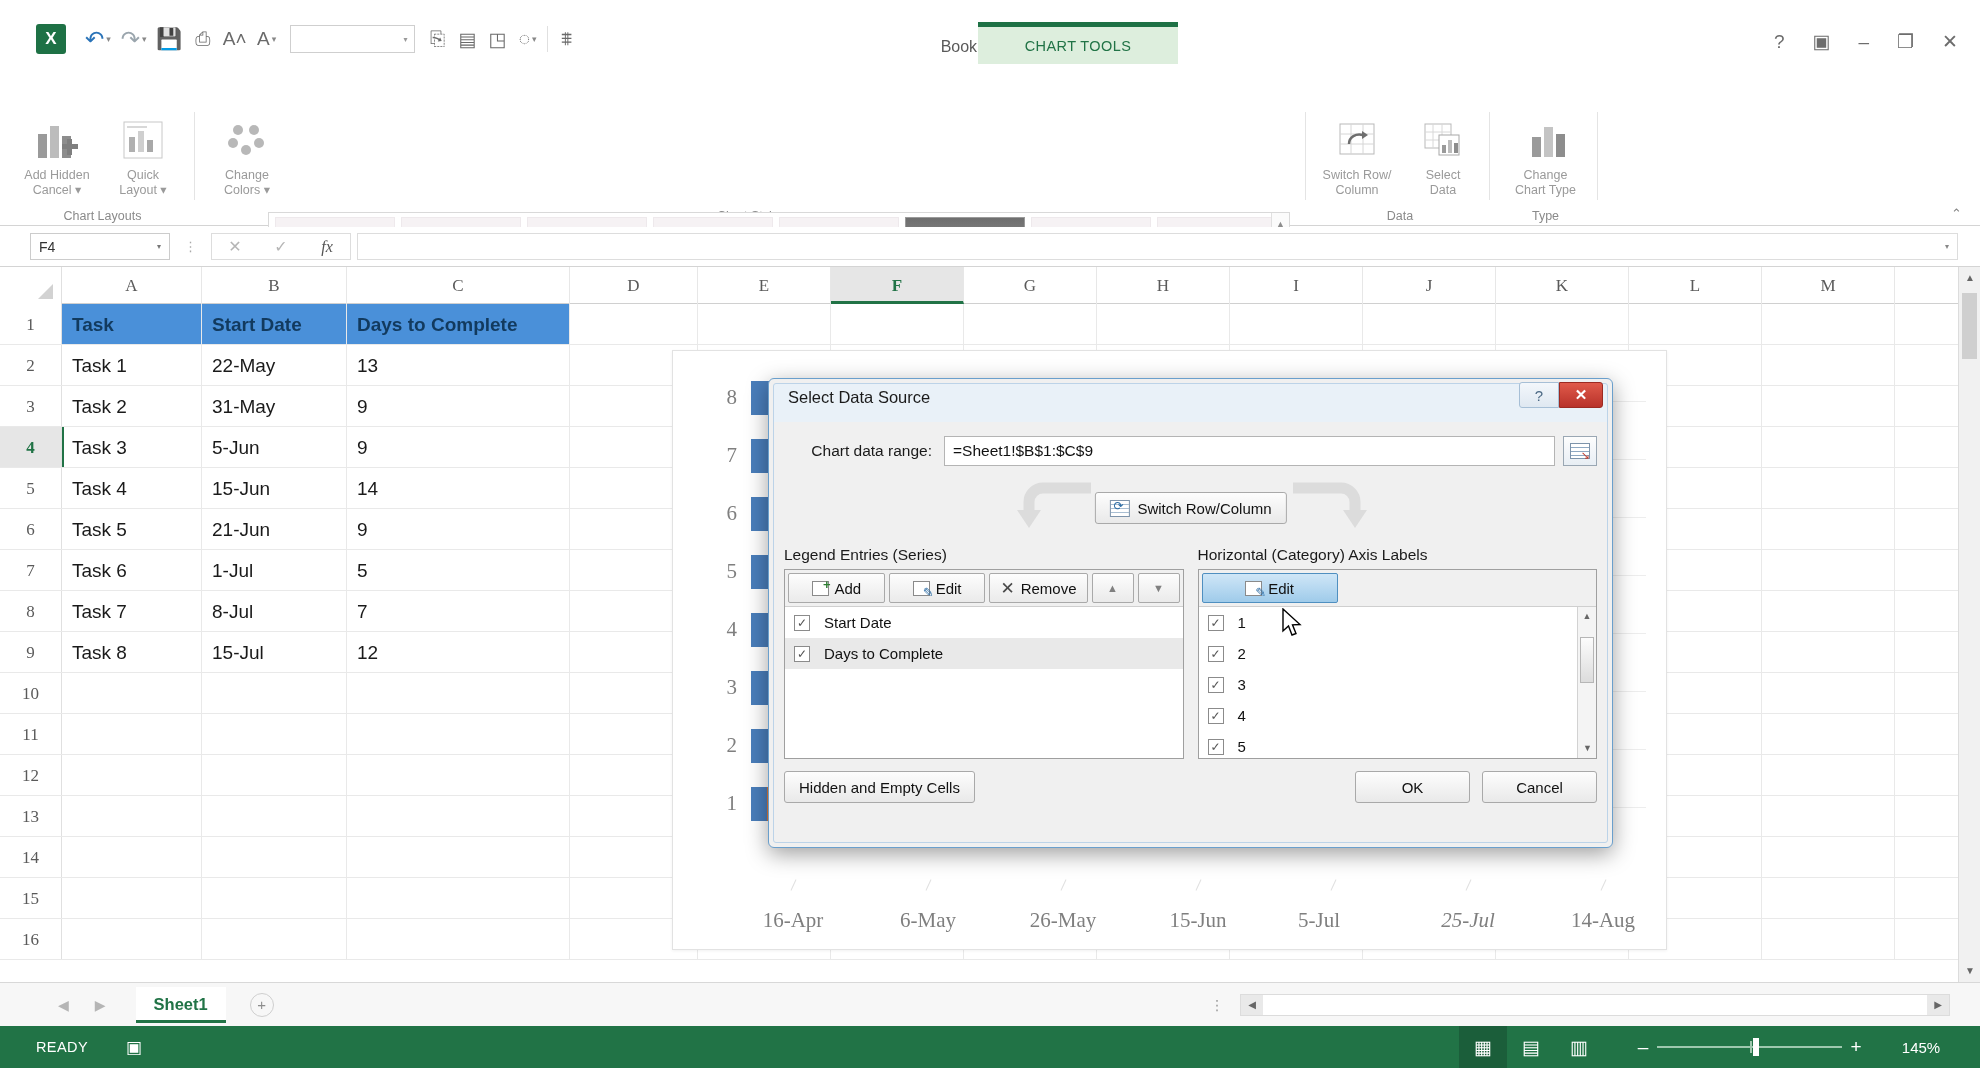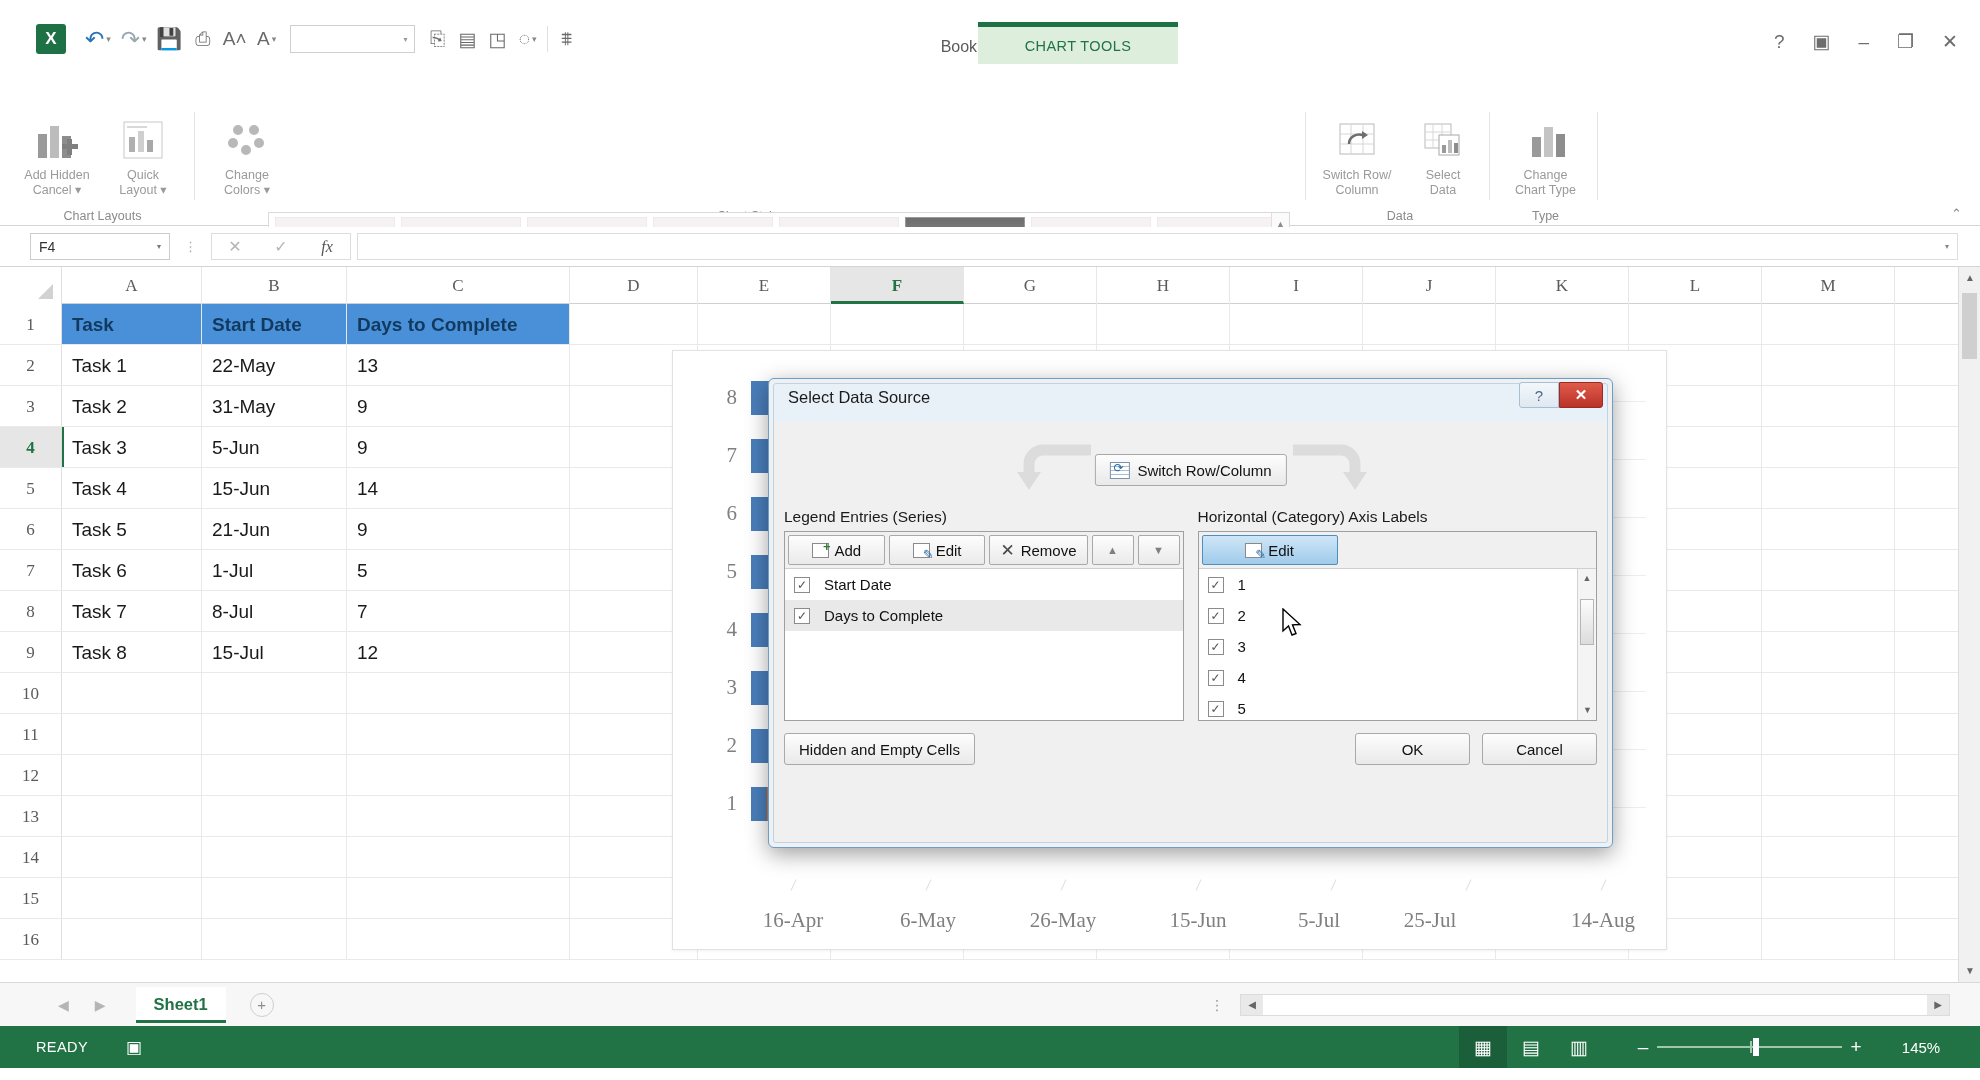--- a/index.html
+++ b/index.html
@@ -900,41 +900,48 @@
       <div class="xtick" style="left:525px;"></div>
       <div class="xtick" style="left:660px;"></div>
       <div class="xtick" style="left:795px;"></div>
       <div class="xtick" style="left:930px;"></div>
 
       <div class="xlab" style="left:55px;">16-Apr</div>
       <div class="xlab" style="left:190px;">6-May</div>
       <div class="xlab" style="left:325px;">26-May</div>
       <div class="xlab" style="left:460px;">15-Jun</div>
       <div class="xlab" style="left:581px;">5-Jul</div>
-      <div class="xlab" style="left:692px;">25-Jul</div>
+      <div class="xlab" style="left:730px;font-style:italic;">25-Jul</div>
       <div class="xlab" style="left:865px;">14-Aug</div>
     </div>
   </div>
 
   <div class="vscroll">
     <div class="ar top">▲</div>
     <div class="thumb"></div>
     <div class="ar bot">▼</div>
   </div>
 
   <div class="dlg">
     <div class="dlg-frame">
       <div class="dlg-title">Select Data Source</div>
       <div class="dlg-btns">
         <div class="dlg-help">?</div>
         <div class="dlg-close">✕</div>
       </div>
 
       <div class="dlg-body">
 
+        <div class="row-range">
+          <label>Chart data range:</label>
+          <div class="rangebox">=Sheet1!$B$1:$C$9</div>
+          <div class="collapse-btn">
+            <div class="minigrid"></div>
+          </div>
+        </div>
 
         <div class="switch-area">
           <div class="arrow-l">
             <svg width="92" height="52" viewBox="0 0 92 52">
                 <path d="M88 6 H40 a14 14 0 0 0 -14 14 V30" stroke="#dcdcdc" stroke-width="11" fill="none"></path>
                 <path d="M14 28 h24 l-12 18 z" fill="#dcdcdc"></path>
               </svg>
           </div>
           <div class="switch-btn">
             <span class="sw-icon"></span>

